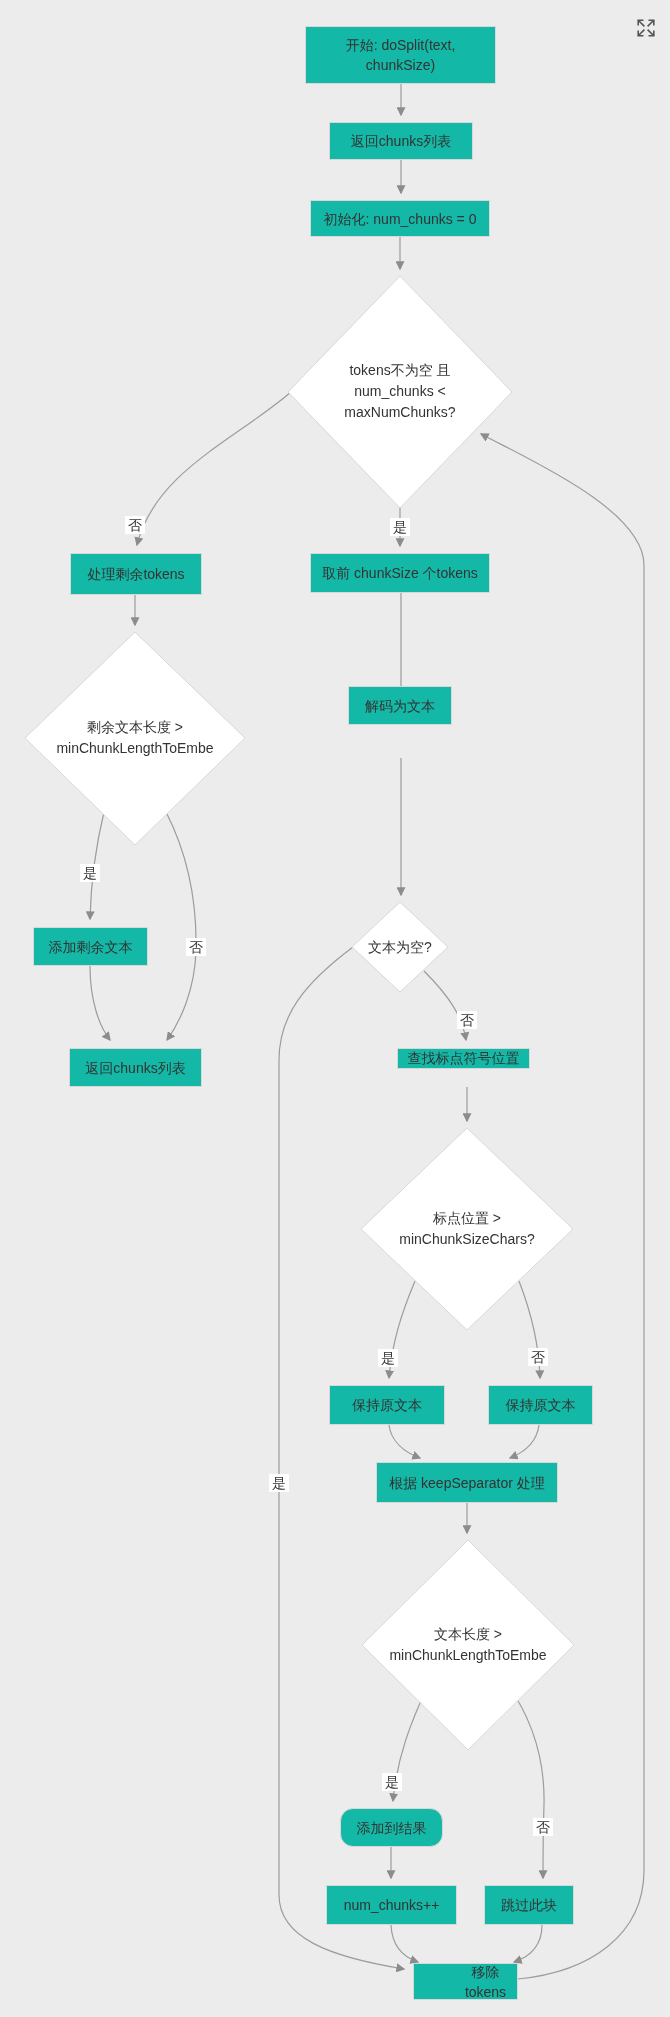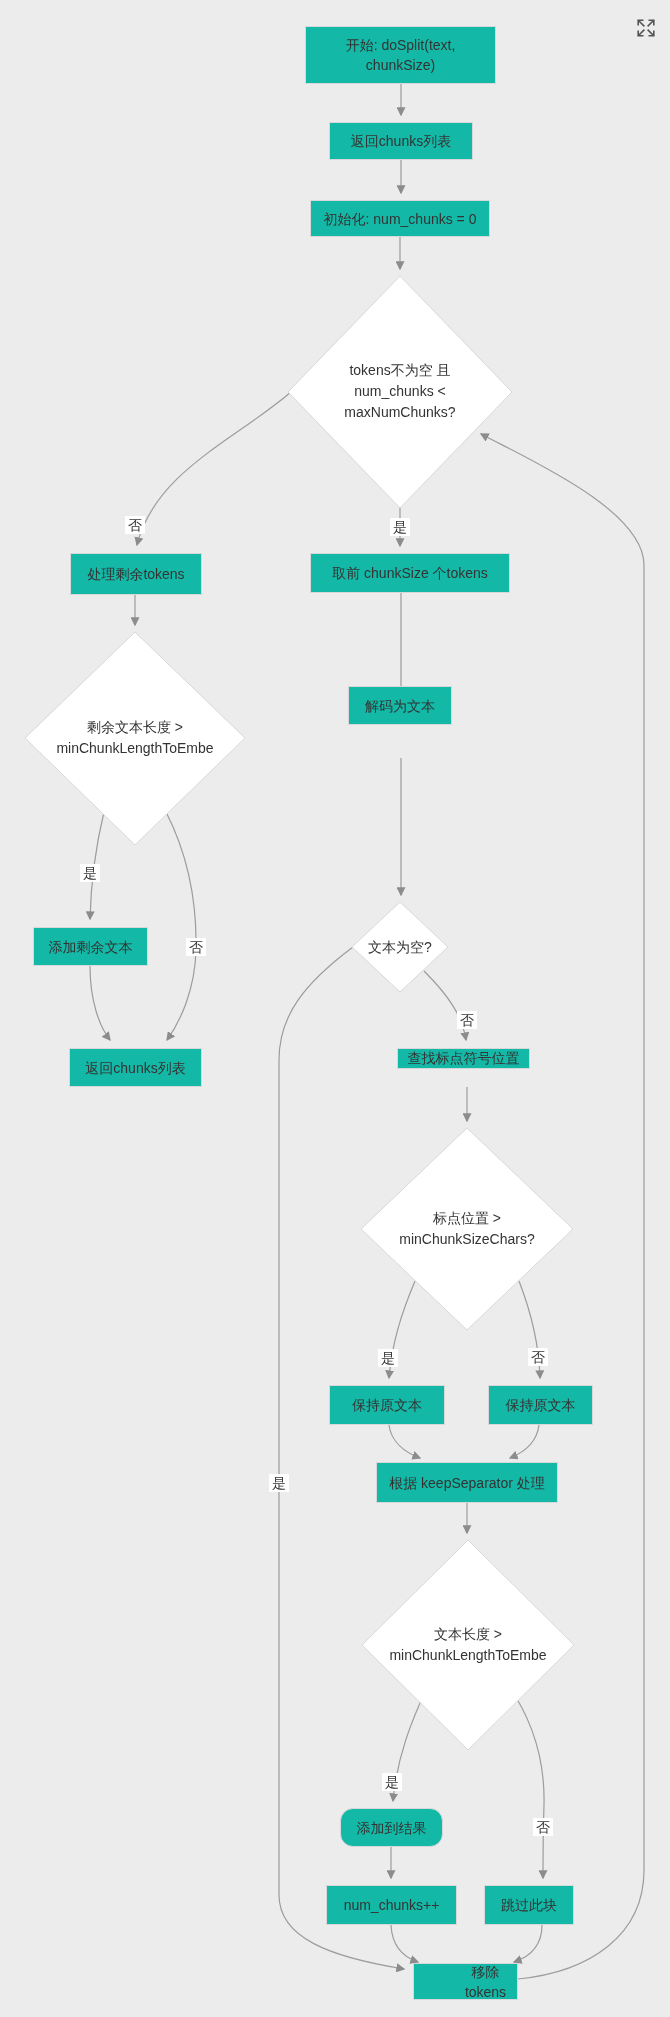--- a/index.html
+++ b/index.html
@@ -56,21 +56,21 @@
       <polygon points="467,1128 573,1229 467,1330 361,1229"></polygon>
       <polygon points="468,1540 574,1645 468,1750 362,1645"></polygon>
     </g>
   </svg>
 
   <div class="node" style="left:305px;top:26px;width:191px;height:58px;"><span>开始: doSplit(text,
 chunkSize)</span></div>
   <div class="node" style="left:329px;top:122px;width:144px;height:38px;"><span>返回chunks列表</span></div>
   <div class="node" style="left:310px;top:200px;width:180px;height:37px;"><span>初始化: num_chunks = 0</span></div>
   <div class="node" style="left:70px;top:553px;width:132px;height:42px;text-align:center;"><span>处理剩余tokens</span></div>
-  <div class="node" style="left:310px;top:553px;width:200px;height:40px;"><span>取前 chunkSize 个tokens</span></div>
+  <div class="node" style="left:310px;top:553px;width:180px;height:40px;"><span>取前 chunkSize 个tokens</span></div>
   <div class="node" style="left:348px;top:686px;width:104px;height:39px;"><span>解码为文本</span></div>
   <div class="node" style="left:33px;top:927px;width:115px;height:39px;"><span>添加剩余文本</span></div>
   <div class="node" style="left:69px;top:1048px;width:133px;height:39px;"><span>返回chunks列表</span></div>
   <div class="node" style="left:397px;top:1048px;width:133px;height:21px;align-items:flex-end;"><span>查找标点符号位置</span></div>
   <div class="node" style="left:329px;top:1385px;width:116px;height:40px;"><span>保持原文本</span></div>
   <div class="node" style="left:488px;top:1385px;width:105px;height:40px;"><span>保持原文本</span></div>
   <div class="node" style="left:376px;top:1462px;width:182px;height:41px;"><span>根据 keepSeparator 处理</span></div>
   <div class="node" style="left:340px;top:1808px;width:103px;height:39px;border-radius:13px;"><span>添加到结果</span></div>
   <div class="node" style="left:326px;top:1885px;width:131px;height:40px;"><span>num_chunks++</span></div>
   <div class="node" style="left:484px;top:1885px;width:90px;height:40px;"><span>跳过此块</span></div>

